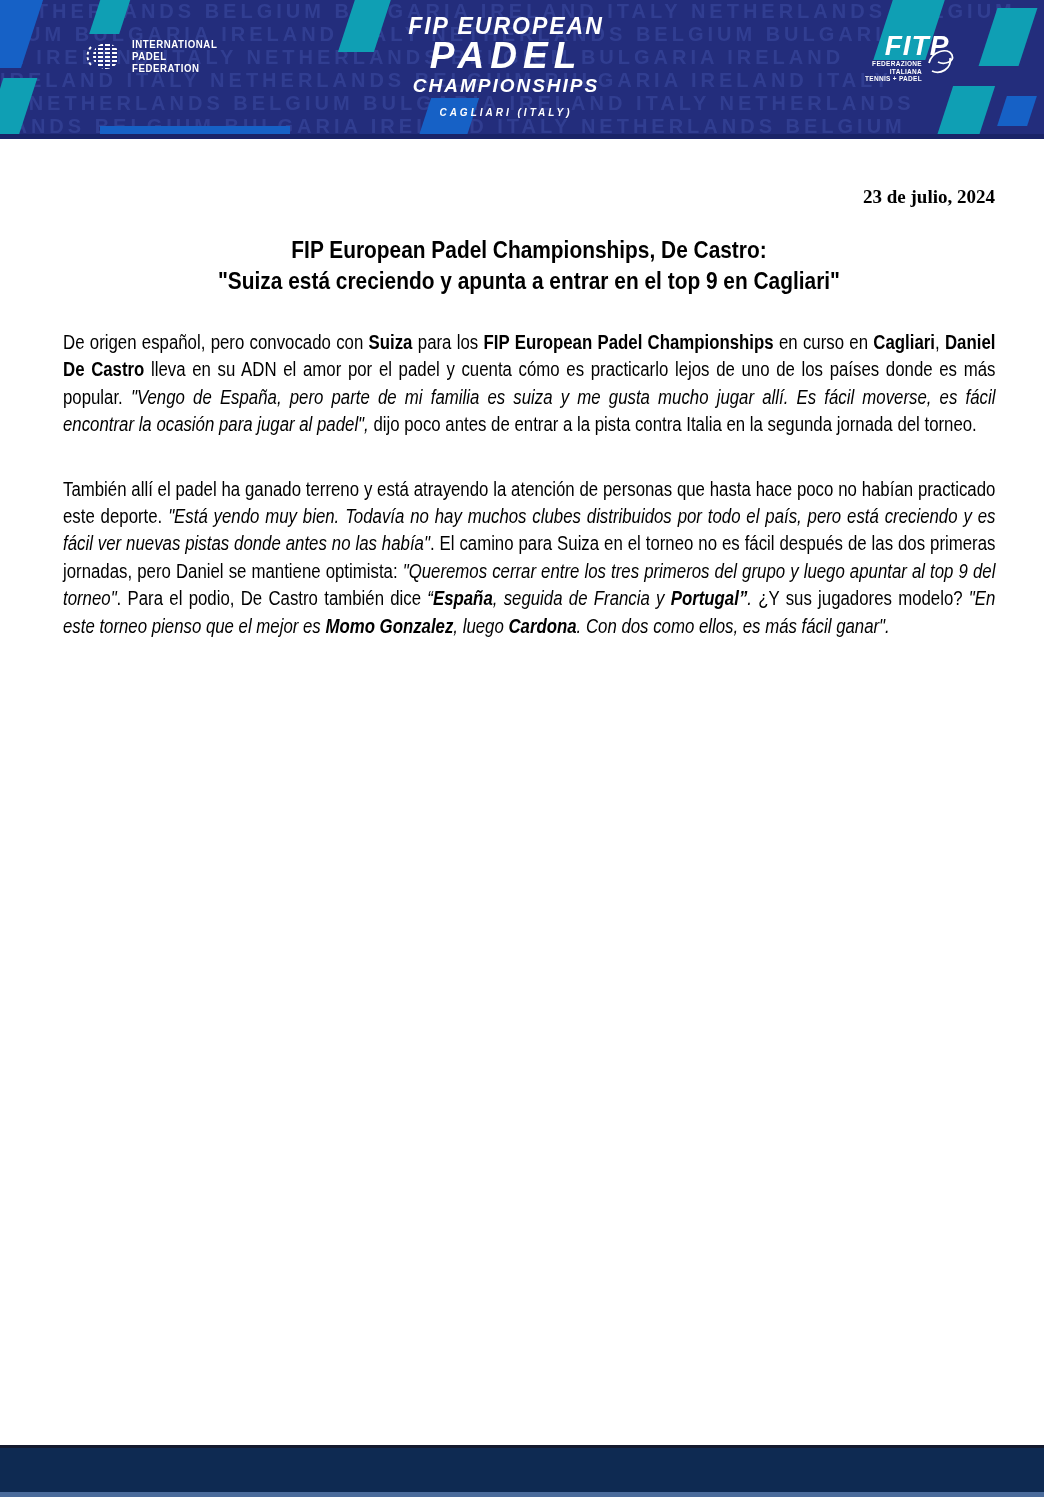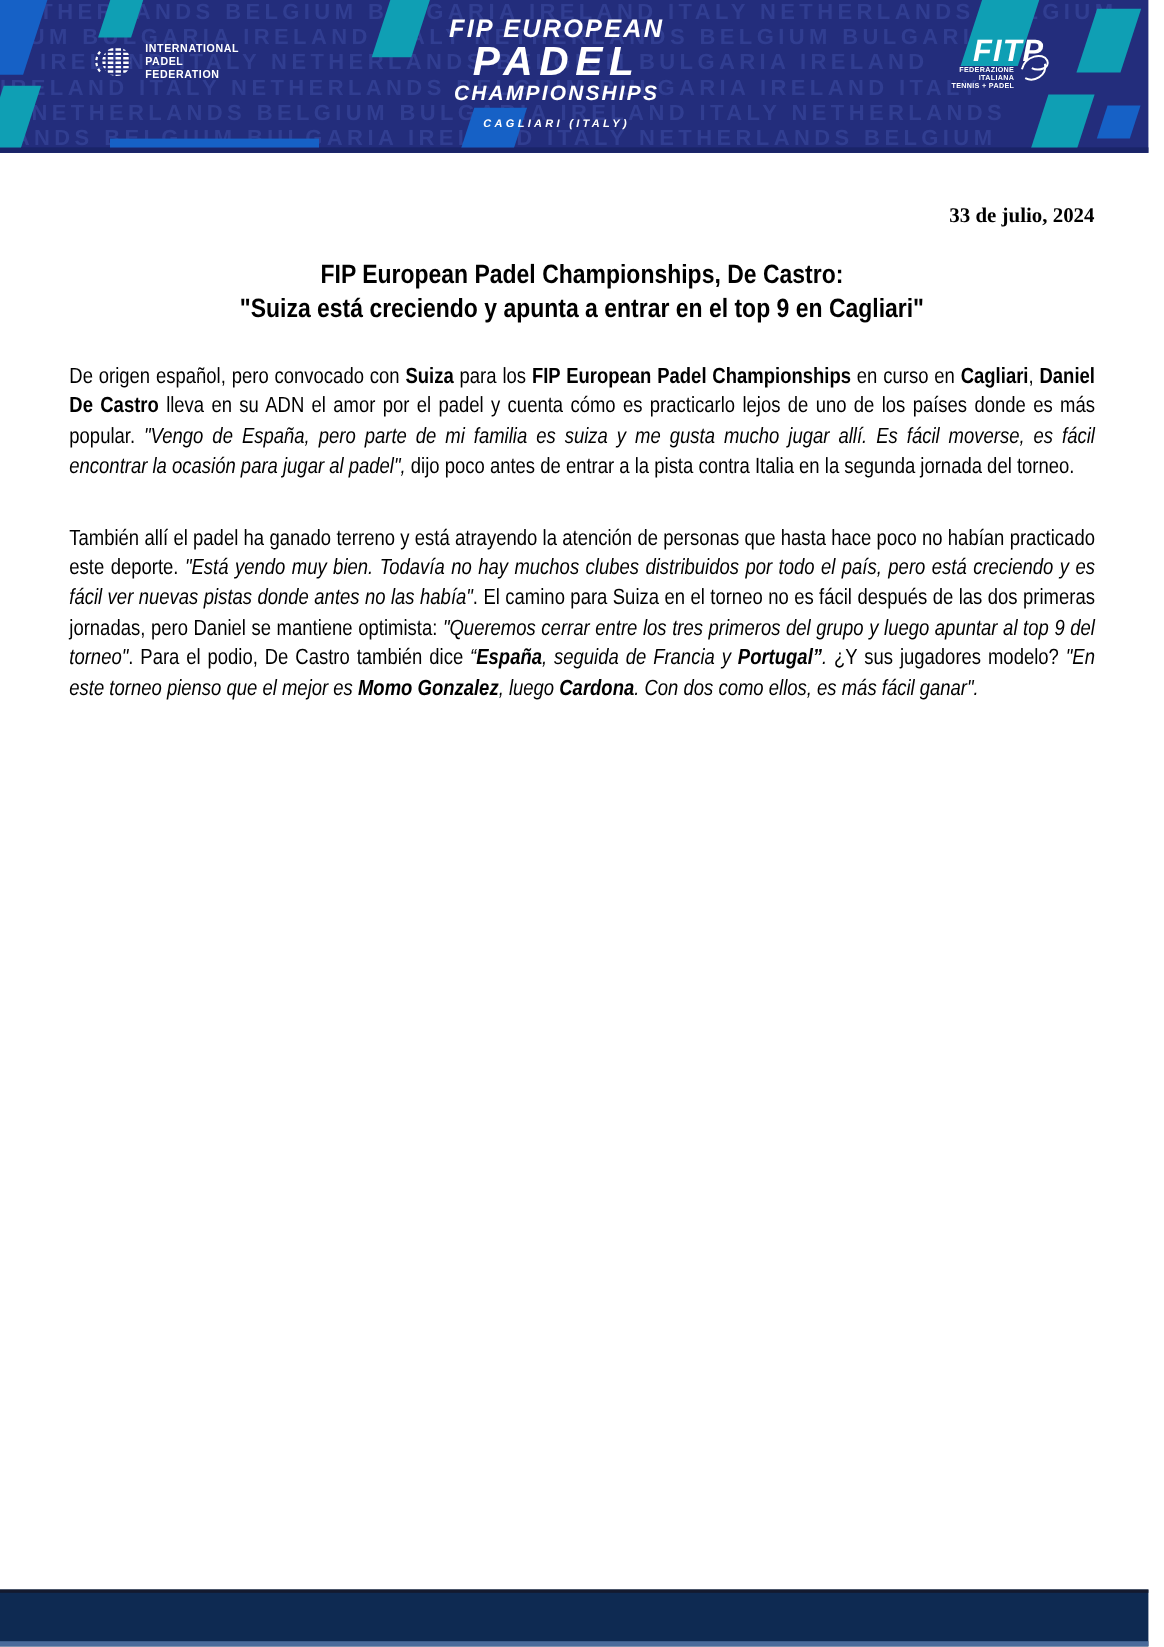--- a/index.html
+++ b/index.html
@@ -150,21 +150,21 @@
         <div>ITALIANA</div>
         <div>TENNIS + PADEL</div>
       </div>
       <svg class="fitp-swoosh" width="30" height="32" viewBox="0 0 30 32">
         <path d="M3 18 C6 6, 22 2, 26 10 C29 17, 18 20, 12 17" fill="none" stroke="#ffffff" stroke-width="1.8"></path>
         <path d="M6 26 C14 30, 26 24, 24 13" fill="none" stroke="#ffffff" stroke-width="1.8"></path>
       </svg>
     </div>
   </header>
 
-  <div class="doc-date">33 de julio, 2024</div>
+  <div class="doc-date">23 de julio, 2024</div>
 
   <h1 class="title">
     <span>FIP European Padel Championships, De Castro:</span><br>
     <span>"Suiza está creciendo y apunta a entrar en el top 9 en Cagliari"</span>
   </h1>
 
   <div class="body-copy">
     <p><span>De origen español, pero convocado con </span><span style="font-weight: bold;">Suiza</span><span> para los </span><span style="font-weight: bold;">FIP European Padel Championships</span><span> en curso en </span><span style="font-weight: bold;">Cagliari</span><span>, </span><span style="font-weight: bold;">Daniel De Castro</span><span> lleva en su ADN el amor por el padel y cuenta cómo es practicarlo lejos de uno de los países donde es más popular. </span><span style="font-style: italic;">"Vengo de España, pero parte de mi familia es suiza y me gusta mucho jugar allí. Es fácil moverse, es fácil encontrar la ocasión para jugar al padel",</span><span> dijo poco antes de entrar a la pista contra Italia en la segunda jornada del torneo.</span></p>
     <p><span>También allí el padel ha ganado terreno y está atrayendo la atención de personas que hasta hace poco no habían practicado este deporte. </span><span style="font-style: italic;">"Está yendo muy bien. Todavía no hay muchos clubes distribuidos por todo el país, pero está creciendo y es fácil ver nuevas pistas donde antes no las había"</span><span>. El camino para Suiza en el torneo no es fácil después de las dos primeras jornadas, pero Daniel se mantiene optimista: </span><span style="font-style: italic;">"Queremos cerrar entre los tres primeros del grupo y luego apuntar al top 9 del torneo"</span><span>. Para el podio, De Castro también dice </span><span style="font-style: italic;">“</span><span style="font-weight: bold; font-style: italic;">España</span><span style="font-style: italic;">, seguida de Francia y </span><span style="font-weight: bold; font-style: italic;">Portugal”</span><span style="font-style: italic;">. </span><span>¿Y sus jugadores modelo? </span><span style="font-style: italic;">"En este torneo pienso que el mejor es </span><span style="font-weight: bold; font-style: italic;">Momo Gonzalez</span><span style="font-style: italic;">, luego </span><span style="font-weight: bold; font-style: italic;">Cardona</span><span style="font-style: italic;">. Con dos como ellos, es más fácil ganar".</span></p>
   </div>

